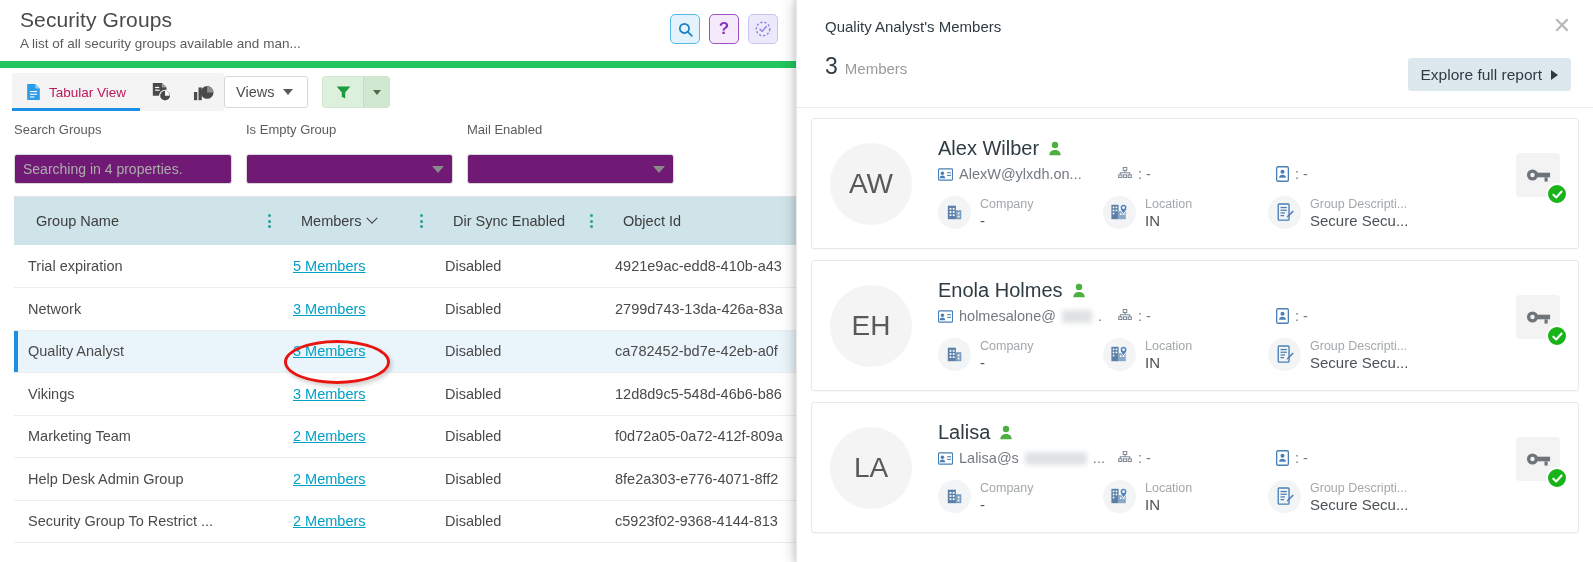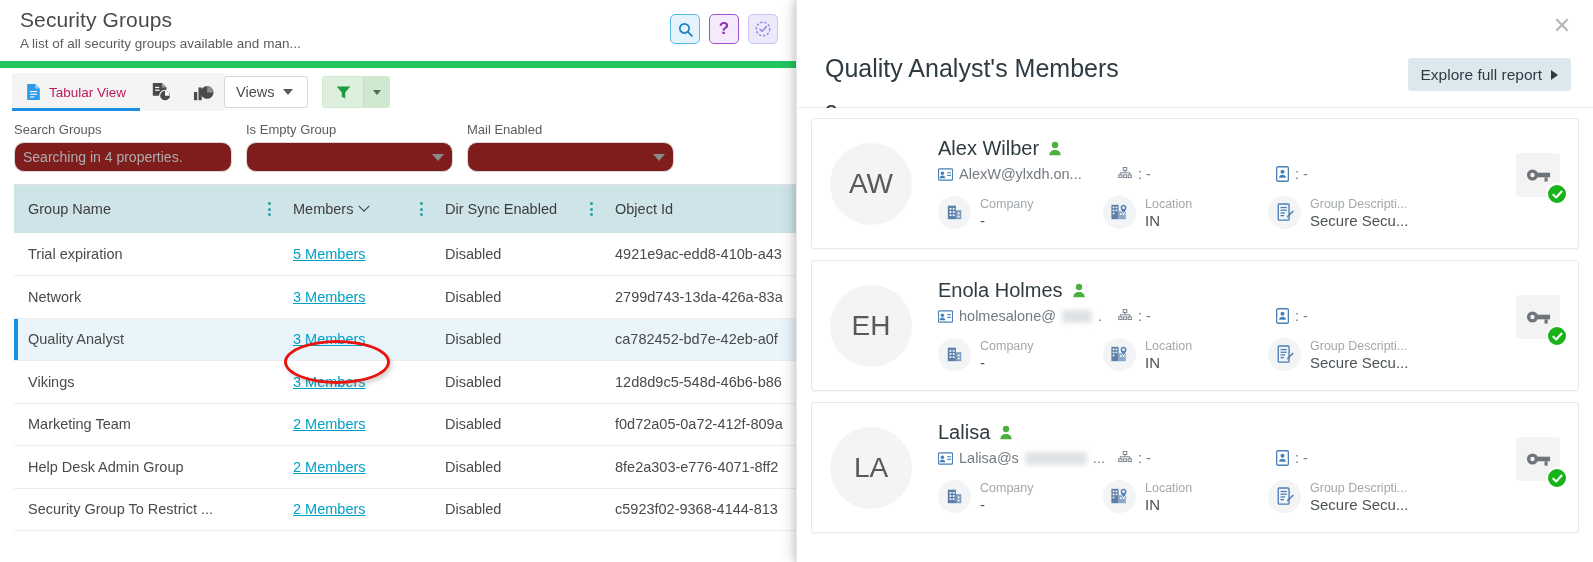--- a/index.html
+++ b/index.html
@@ -58,39 +58,39 @@
   .views-btn span { font-size: 14.5px; color: #4d4d4d; }
   .caret { width: 0; height: 0; border-left: 5px solid transparent; border-right: 5px solid transparent; border-top: 6px solid #5a5a5a; }
 
   .filter-group { margin-left: 14px; display: flex; height: 32px; border-radius: 3px; overflow: hidden; border: 1px solid #cfe6cf; }
   .filter-main { width: 40px; background: #ddefdd; display: flex; align-items: center; justify-content: center; cursor: pointer; }
   .filter-caret { width: 26px; background: #cfe8cf; display: flex; align-items: center; justify-content: center; cursor: pointer; border-left: 1px solid #c0dfc0; }
   .filter-caret .caret { border-top-color: #4a704a; border-left-width: 4px; border-right-width: 4px; border-top-width: 5px; }
 
   
   .filterbar { display: flex; padding: 6px 0 10px 14px; gap: 14px; }
-  .field { display: flex; flex-direction: column; }
+  .field { display: flex; flex-direction: column; gap: 12px; }
   .field-label { font-size: 13px; color: #5c5c5c; margin-bottom: 5px; }
   .field-input {
-    height: 30px; border: 1px solid #d8d8d8; border-radius: 10px; background: #7f1d1d;
+    height: 30px; border: 1px solid #d8d8d8; border-radius: 3px; background: #701a75;
     display: flex; align-items: center; padding: 0 8px; font-size: 14px; color: #adadad;
   }
   .field-input.w1 { width: 218px; }
   .field-select { width: 207px; justify-content: space-between; color: #4d4d4d; cursor: pointer; }
   .sel-caret { width: 0; height: 0; border-left: 6px solid transparent; border-right: 6px solid transparent; border-top: 7px solid #8a8a8a; }
 
   
   .table-wrap { margin: 2px 0 0 14px; width: 786px; border-top: 1px solid #e3e3e3; }
   table.grid { border-collapse: collapse; width: 960px; table-layout: fixed; }
   table.grid th {
     background: #cfe4e9; height: 48px; text-align: left; font-weight: 400;
     font-size: 14.5px; color: #3d3d3d; padding: 0 0 0 14px; vertical-align: middle;
     position: relative; white-space: nowrap;
   }
-  .th-inner { display: flex; align-items: center; gap: 7px; }
+  .th-inner { display: flex; align-items: center; gap: 7px; margin-left: 8px; }
   .dots { position: absolute; right: 8px; top: 50%; transform: translateY(-50%);
           display: flex; flex-direction: column; gap: 2.5px; cursor: pointer; }
   .dots i { width: 3px; height: 3px; background: #2a9d9d; border-radius: 50%; display: block; }
   .chev-down { width: 8px; height: 8px; border-right: 1.6px solid #3d3d3d; border-bottom: 1.6px solid #3d3d3d;
                transform: rotate(45deg) translate(-2px,-2px); cursor: pointer; }
 
   table.grid td {
     height: 42.5px; font-size: 14.5px; color: #4a4a4a; padding: 0 0 0 14px;
     border-bottom: 1px solid #ededed; white-space: nowrap; overflow: hidden;
   }
@@ -109,21 +109,21 @@
   .main-fade { position: absolute; right: 0; top: 0; width: 10px; height: 562px;
                background: linear-gradient(to right, rgba(0,0,0,0), rgba(0,0,0,.10)); }
 
   
   #side-panel {
     position: absolute; left: 796px; top: 0; width: 797px; height: 562px;
     background: #fff; box-shadow: -4px 0 12px rgba(0,0,0,.14);
     border-left: 1px solid #e9e9e9;
   }
   .panel-head { position: relative; height: 108px; border-bottom: 1px solid #ececec; padding: 18px 24px 0 28px; }
-  .panel-title { font-size: 25px; color: #2f3b42; font-weight: 400; margin-top: 36px; }
+  .panel-title { font-size: 15px; color: #2f3b42; font-weight: 400; }
   .panel-count-row { display: flex; align-items: baseline; margin-top: 18px; }
   .panel-count { font-size: 23px; color: #2f3b42; font-weight: 400; }
   .panel-count-label { font-size: 15px; color: #9a9a9a; margin-left: 7px; }
   .close-x { position: absolute; right: 20px; top: 16px; width: 22px; height: 22px; cursor: pointer;
              font-size: 22px; line-height: 20px; color: #b7b7b7; text-align: center; }
   .explore-btn {
     position: absolute; right: 22px; top: 58px; height: 33px; padding: 0 13px;
     background: #dde8ee; border-radius: 3px; display: flex; align-items: center; gap: 9px; cursor: pointer;
   }
   .explore-btn span { font-size: 15.5px; color: #2f3b42; }

